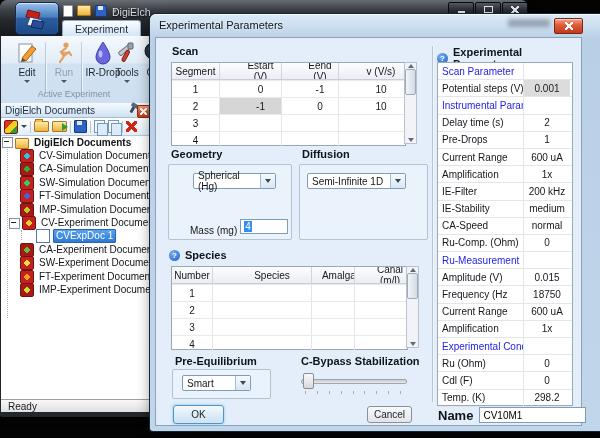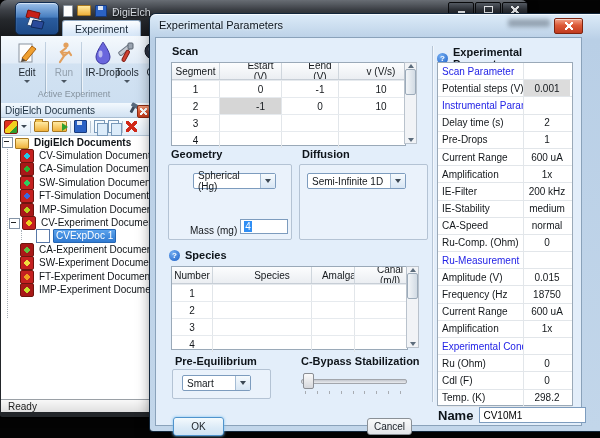--- a/index.html
+++ b/index.html
@@ -158,21 +158,21 @@
   .hdr-row{position:absolute;display:flex;align-items:center;gap:5px;}
   .hdr-row .t{font-weight:bold;font-size:11px;color:#0e141a;}
 
   
   #cbypass-slider{position:absolute;left:145px;top:334px;width:104px;height:24px;}
   .slider-track{position:absolute;left:0;top:7px;width:100%;height:3px;background:linear-gradient(#c4c8ce,#e9ebef);border:1px solid #a2a6ac;border-radius:2px;}
   .slider-thumb{position:absolute;left:2px;top:1px;width:9px;height:14px;background:linear-gradient(#fafafa,#d6d8dc);border:1px solid #8a8e94;border-radius:2px;}
   #slider-ticks{position:absolute;left:4px;top:19px;width:96px;display:flex;justify-content:space-between;}
   #slider-ticks i{width:1px;height:3px;background:#a8acb2;}
 
-  .btn{position:absolute;border-radius:3px;font-size:10px;color:#1a2026;display:flex;align-items:center;justify-content:center;margin-top:12px;}
+  .btn{position:absolute;border-radius:3px;font-size:10px;color:#1a2026;display:flex;align-items:center;justify-content:center;}
   #ok-button{left:17px;top:367px;width:49px;height:17px;background:linear-gradient(#f4fafd,#dcebf7 55%,#cfe3f3);
     border:1px solid #4f94cd;box-shadow:0 0 3px #7cc0f0;}
   #cancel-button{left:211px;top:368px;width:43px;height:15px;background:linear-gradient(#f8f9fa,#e2e5e9);border:1px solid #8a9096;}
 
   
   #params-table{left:281px;top:24px;width:134px;height:342px;}
   .prow{display:grid;grid-template-columns:85px 47px;height:16.2px;align-items:center;border-top:1px solid #e2e6ea;font-size:10px;}
   .prow:first-child{border-top:none;}
   .plabel{padding-left:4px;white-space:nowrap;overflow:hidden;color:#14181c;}
   .prow.section .plabel{color:#2323e6;}

